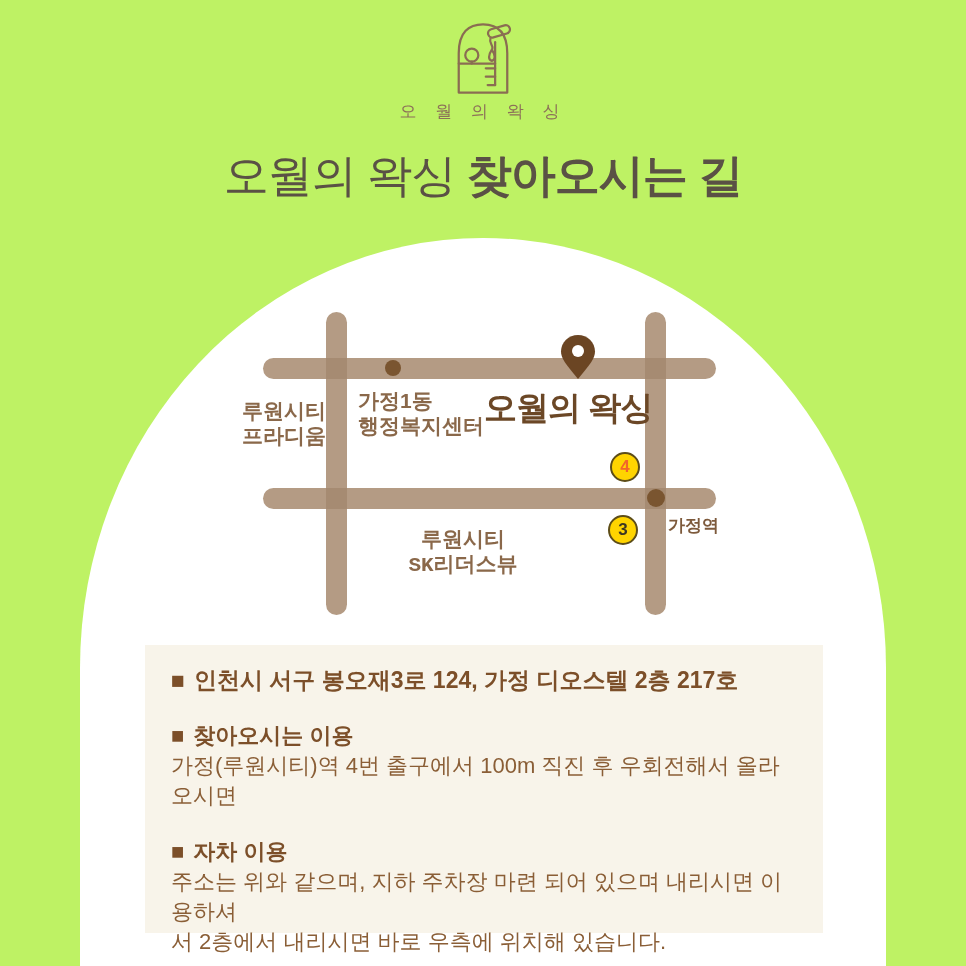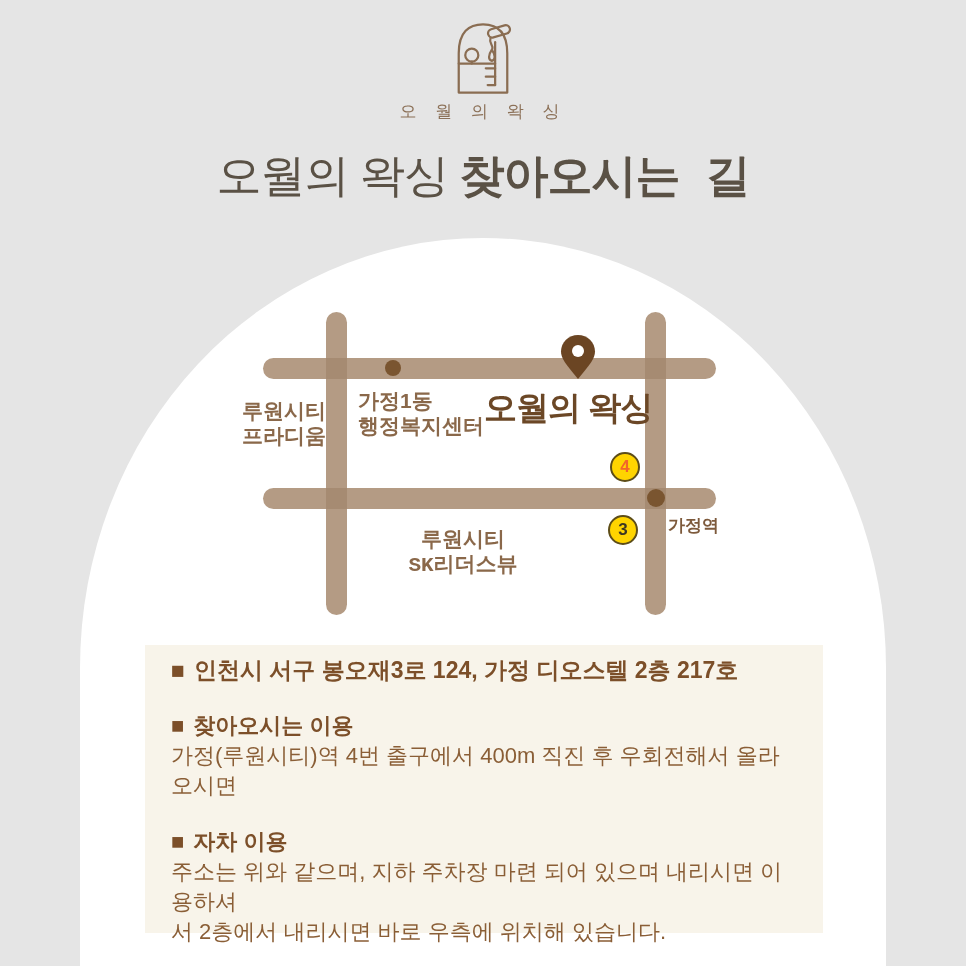--- a/index.html
+++ b/index.html
@@ -1,48 +1,48 @@
 <!DOCTYPE html>
 <html><head>
 <meta charset="utf-8">
 <style>
   html,body{margin:0;padding:0;}
   body{width:966px;height:966px;font-family:"Liberation Sans","DejaVu Sans",sans-serif;}
-  .stage{position:relative;width:966px;height:966px;background:#e5e5e5;overflow:hidden;}
+  .stage{position:relative;width:966px;height:966px;background:#bef264;overflow:hidden;}
   .arch{position:absolute;left:80px;top:238px;width:806px;height:728px;background:#ffffff;
         border-radius:403px 403px 0 0 / 430px 430px 0 0;}
   
   .logo-wrap{position:absolute;left:0;top:16px;width:966px;text-align:center;}
   .logo-wrap svg{display:inline-block;}
   .wordmark{position:absolute;left:0;top:100px;width:966px;text-align:center;
             font-size:17px;letter-spacing:7px;color:#8c7158;font-weight:400;}
   .page-title{position:absolute;left:0;top:146px;width:966px;text-align:center;
               font-size:45px;color:#5a5145;letter-spacing:-1px;}
   .page-title .t-reg{font-weight:400;}
-  .page-title .t-bold{font-weight:800;font-family:Liberation Mono, monospace;}
+  .page-title .t-bold{font-weight:800;}
   
   .road{position:absolute;background:#b49b84;border-radius:12px;}
   .road-h{height:21px;}
   .road-v{width:21px;}
   .xing{position:absolute;width:21px;height:21px;background:#a68b72;}
   .map-dot{position:absolute;border-radius:50%;background:#7a5530;}
   
   .map-label{position:absolute;color:#8a684a;font-weight:700;font-size:21px;line-height:25px;}
   .map-label.center{text-align:center;font-family:Liberation Mono, monospace;}
   .shop-label{position:absolute;color:#6b4726;font-weight:800;font-size:33px;letter-spacing:-1px;}
   .station-label{position:absolute;color:#7d5a3c;font-weight:800;font-size:17px;}
   .exit-badge{position:absolute;width:26px;height:26px;border-radius:50%;background:#ffd400;
               border:2px solid #5d4d18;display:flex;align-items:center;justify-content:center;
               font-size:17px;font-weight:800;}
   .exit-4{color:#f2652a;}
   .exit-3{color:#3d3723;}
   .pin{position:absolute;}
   
   .info-box{position:absolute;left:145px;top:645px;width:678px;height:288px;background:#f8f4ea;
-            box-sizing:border-box;padding:10px 26px;color:#8a5e36;font-size:22px;line-height:30px;}
+            box-sizing:border-box;padding:20px 26px;color:#8a5e36;font-size:22px;line-height:30px;}
   .info-address{color:#7c4f29;font-weight:800;font-size:23px;margin-bottom:26px;}
   .info-section{margin-bottom:26px;}
   .info-sec-title{color:#7c4f29;font-weight:700;}
   .bullet{margin-right:9px;}
   .info-line{font-weight:400;}
 </style>
 </head>
 <body>
 
 <div class="stage">
@@ -114,21 +114,21 @@
 
   <div class="info-box">
     <div class="info-address">
       <span class="bullet">■</span><span>인천시 서구 봉오재3로 124, 가정 디오스텔 2층 217호</span>
     </div>
 
     <div class="info-section">
       <div class="info-sec-title">
         <span class="bullet">■</span><span>찾아오시는 이용</span>
       </div>
-      <div class="info-line">가정(루원시티)역 4번 출구에서 400m 직진 후 우회전해서 올라오시면</div>
+      <div class="info-line">가정(루원시티)역 4번 출구에서 100m 직진 후 우회전해서 올라오시면</div>
     </div>
 
     <div class="info-section">
       <div class="info-sec-title">
         <span class="bullet">■</span><span>자차 이용</span>
       </div>
       <div class="info-line">주소는 위와 같으며, 지하 주차장 마련 되어 있으며 내리시면 이용하셔</div>
       <div class="info-line">서 2층에서 내리시면 바로 우측에 위치해 있습니다.</div>
     </div>
   </div>

